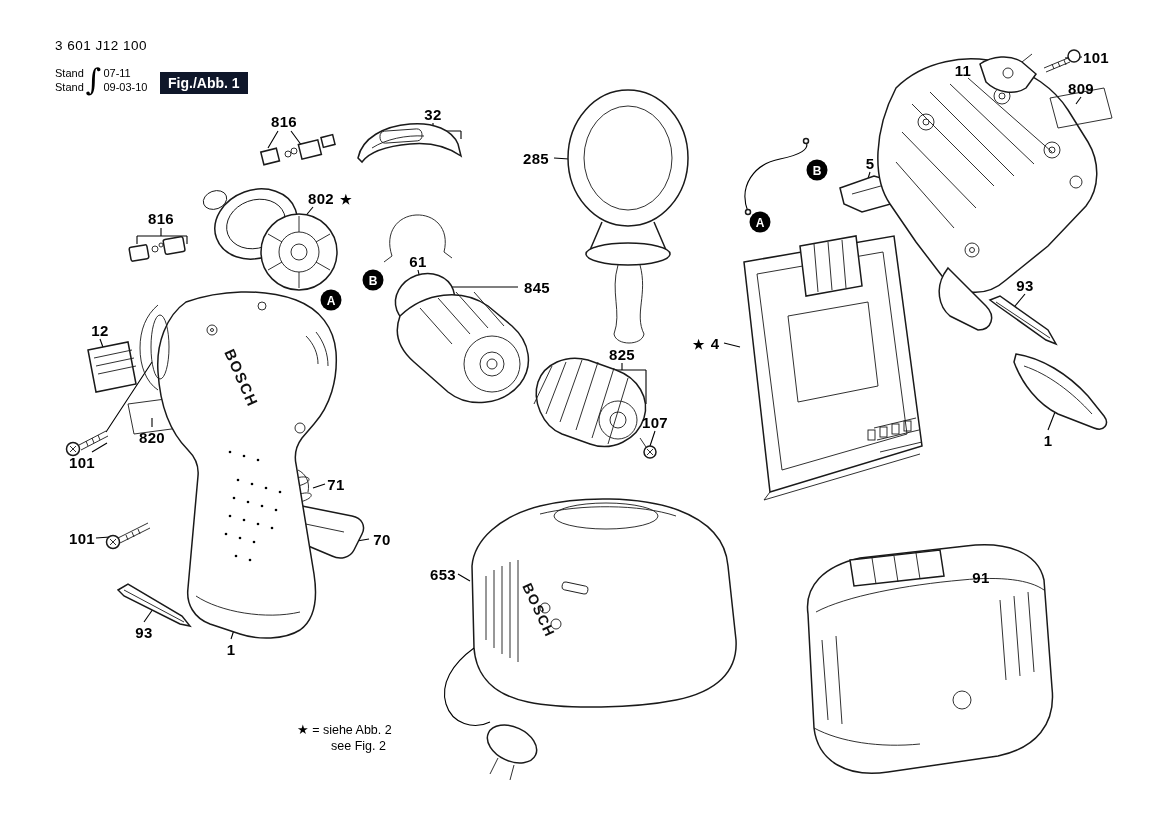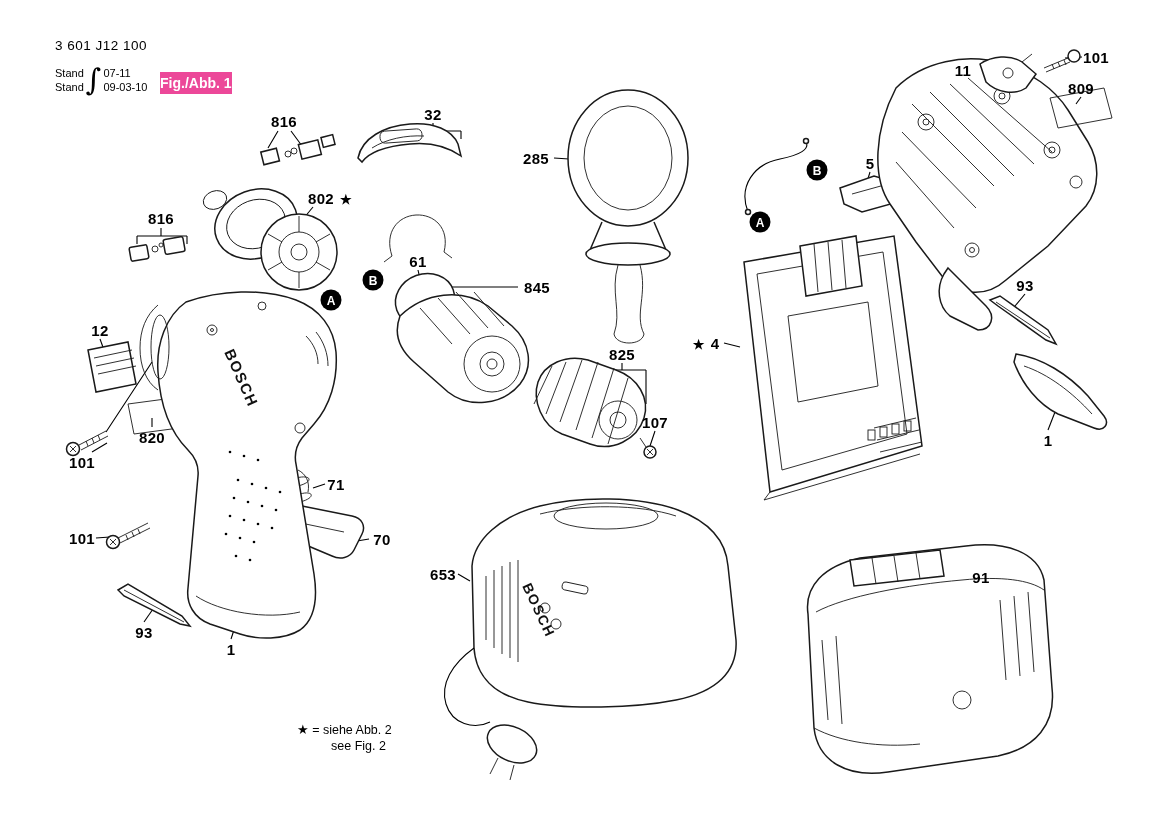--- a/index.html
+++ b/index.html
@@ -12,21 +12,21 @@
   .thin{stroke:#1a1a1a;stroke-width:0.9;fill:none}
   .dots circle{fill:#000;stroke:none}
   .svgtxt{font-family:"Liberation Sans",sans-serif;font-weight:700;fill:#111;letter-spacing:1.5px}
   .callout{position:absolute;transform:translate(-50%,-50%);font-size:15px;font-weight:700;white-space:nowrap;letter-spacing:.3px}
   .star{font-size:13px}
   .circle-label{position:absolute;transform:translate(-50%,-50%);width:21px;height:21px;border-radius:50%;background:#000;color:#fff;font-size:12px;font-weight:700;display:flex;align-items:center;justify-content:center}
   .pn{position:absolute;left:55px;top:38px;font-size:13.5px;letter-spacing:.5px}
   .stand{position:absolute;left:55px;top:66px;font-size:11px;line-height:14px;display:flex;align-items:center}
   .stand .col{display:flex;flex-direction:column}
   .stand .brace{font-size:30px;font-style:italic;line-height:28px;margin:0 2px;font-family:"DejaVu Serif",serif}
-  .fig-box{position:absolute;left:160px;top:72px;background:#ec4899;color:#fff;font-size:14px;font-weight:700;padding:3px 0}
+  .fig-box{position:absolute;left:160px;top:72px;background:#0f172a;color:#fff;font-size:14px;font-weight:700;padding:3px 8px}
   .footer{position:absolute;left:55px;top:721px;font-size:12.5px;line-height:17px}
   .legend{position:absolute;left:297px;top:722px;font-size:12.5px;line-height:16px}
   .legend .l2{margin-left:34px}
 </style>
 </head>
 <body>
 
 <div id="page">
 
   <svg id="art" viewBox="0 0 1168 825">

